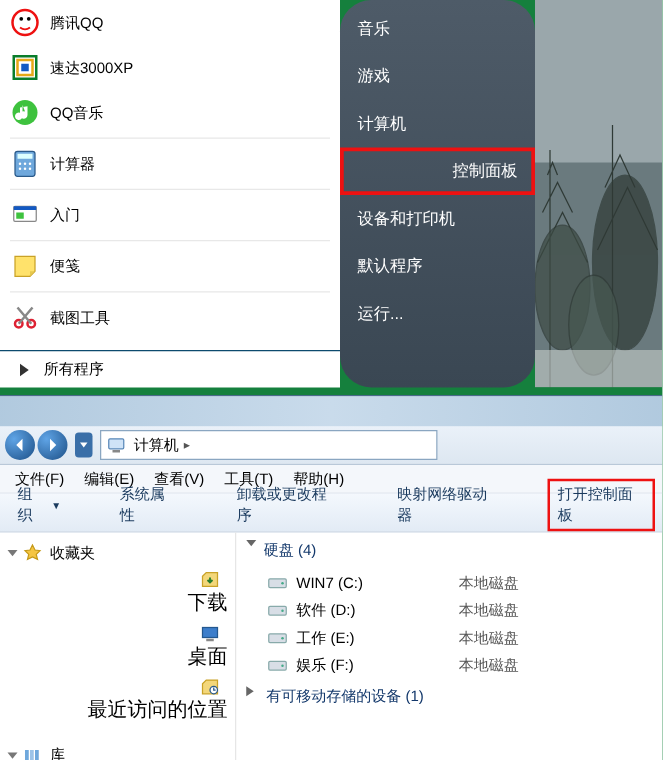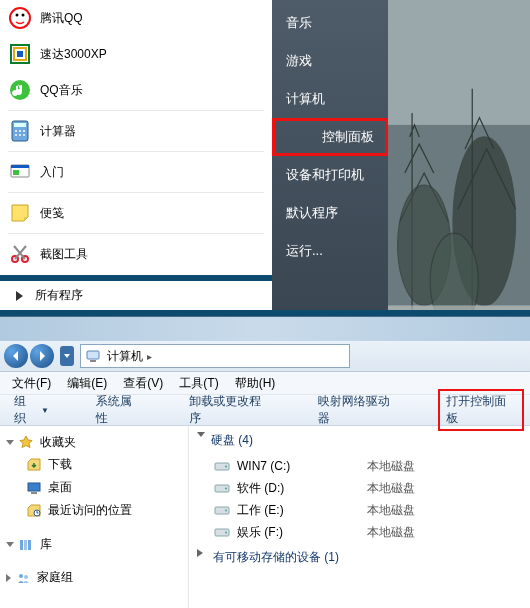--- a/index.html
+++ b/index.html
@@ -1,58 +1,58 @@
 <!DOCTYPE html>
 <html><head>
 <meta charset="utf-8">
 <style>
 html,body{margin:0;padding:0;font-family:"Microsoft YaHei","Segoe UI",sans-serif;font-size:12px;background:#fff;color:#000;}
-.container{width:530px;height:608px;position:relative;overflow:hidden;background:#0c4a6e;}
+.container{width:530px;height:608px;position:relative;overflow:hidden;background:#15803d;}
 
 
 .start-menu{position:absolute;top:0;left:0;width:530px;height:310px;display:flex;}
 .start-left{width:272px;background:#fff;display:flex;flex-direction:column;}
-.start-right{width:116px;background:#44525f;background:linear-gradient(180deg,#4e5b68 0%,#3a4753 100%);color:#fff;padding:4px 0;}
+.start-right{width:156px;background:#44525f;background:linear-gradient(180deg,#4e5b68 0%,#3a4753 100%);color:#fff;padding:4px 0;border-radius:25px;}
 .desktop-bg{flex:1;position:relative;overflow:hidden;}
 .desktop-bg svg{width:100%;height:100%;}
 .prog-item{display:flex;align-items:center;padding:4px 8px;height:28px;}
 .prog-item .ico{width:24px;height:24px;margin-right:8px;display:flex;align-items:center;justify-content:center;}
 .prog-item .lbl{font-size:12px;}
 .sep{height:1px;background:#e8e8e8;margin:2px 8px;}
-.all-progs{display:flex;align-items:center;padding:6px 10px;border-top:6px solid #0c4a6e;margin-top:auto;}
+.all-progs{display:flex;align-items:center;padding:6px 10px;border-top:1px solid #0c4a6e;margin-top:auto;}
 .all-progs .arrow{width:0;height:0;border-top:5px solid transparent;border-bottom:5px solid transparent;border-left:7px solid #333;margin-right:12px;margin-left:6px;}
 .right-item{padding:10px 14px;font-size:13px;color:#fff;}
 .right-item.highlight{outline:3px solid #e11;outline-offset:-3px;text-align:right;}
 
 
 .explorer{position:absolute;top:316px;left:0;width:530px;height:292px;background:#fff;border-top:1px solid #4a6a8a;}
 .titlebar-bg{height:24px;background:linear-gradient(90deg,#7da6c9,#a5c3de,#7da6c9);opacity:.6;}
 .addrbar{height:30px;background:#e7eef6;background:linear-gradient(180deg,#eaf1f9,#dde7f1);display:flex;align-items:center;padding:0 4px;border-bottom:1px solid #b9c8d8;}
 .nav-btns{display:flex;gap:2px;margin-right:6px;}
 .nav-btn{width:24px;height:24px;border-radius:50%;background:radial-gradient(circle at 30% 30%,#5fa4e6,#1c4f86);display:flex;align-items:center;justify-content:center;}
 .nav-btn svg{width:12px;height:12px;fill:#fff;}
 .pill{width:14px;height:20px;background:#3a6fa8;border-radius:3px;margin-right:6px;display:flex;align-items:center;justify-content:center;}
 .pill svg{width:8px;height:8px;fill:#fff;}
 .addr-box{flex:1;max-width:260px;height:22px;background:#fff;border:1px solid #8aa6c1;display:flex;align-items:center;padding:0 4px;font-size:12px;}
 .addr-box .win-ico{width:16px;height:16px;margin-right:6px;}
 .addr-box .crumb-arrow{margin:0 4px;font-size:10px;color:#555;}
 .menubar{height:22px;background:#f4f7fb;display:flex;align-items:center;border-bottom:1px solid #e0e6ee;padding:0 4px;}
 .menu-item{padding:2px 8px;font-size:12px;}
-.toolbar{height:30px;background:linear-gradient(180deg,#f4f8fd,#e2ebf5);display:flex;align-items:center;border-bottom:1px solid #cad6e4;padding:0 6px;gap:31px;}
+.toolbar{height:30px;background:linear-gradient(180deg,#f4f8fd,#e2ebf5);display:flex;align-items:flex-end;border-bottom:1px solid #cad6e4;padding:0 6px;gap:31px;}
 .tool-btn{padding:4px 8px;font-size:12px;color:#1a3a5e;display:flex;align-items:center;}
 .tool-btn .dd{margin-left:4px;font-size:8px;}
 .tool-btn.boxed{border:2px solid #e11;padding:2px 6px;}
 .explorer-body{display:flex;height:186px;}
 .nav-pane{width:180px;border-right:1px solid #e6e6e6;padding:6px 4px;overflow:hidden;}
 .nav-group{margin-bottom:12px;}
 .nav-head{display:flex;align-items:center;padding:2px 2px;font-size:12px;}
 .nav-head .tri{width:0;height:0;border-left:4px solid transparent;border-right:4px solid transparent;border-top:5px solid #777;margin-right:4px;}
 .nav-head .tri.closed{border-top:none;border-left:5px solid #777;border-right:none;border-top:4px solid transparent;border-bottom:4px solid transparent;}
 .nav-head .ico{width:16px;height:16px;margin-right:6px;}
-.nav-child{display:flex;align-items:flex-end;padding:3px 2px 3px 22px;font-size:12px;}
+.nav-child{display:flex;align-items:flex-end;padding:3px 2px 3px 22px;font-size:16px;flex-direction:column;}
 .nav-child .ico{width:16px;height:16px;margin-right:6px;}
 .content{flex:1;padding:0 4px;}
 .col-headers{display:flex;height:22px;align-items:center;border-bottom:1px solid #e6e6e6;font-size:12px;color:#335;}
 .col-headers .col{padding:0 12px;}
 .col-headers .col:first-child{flex:0 0 150px;}
 .col-headers .col:nth-child(2){flex:0 0 140px;}
 .group-row{display:flex;padding:6px 4px;font-size:12px;color:#13386b;}
 .group-row .tri{width:0;height:0;border-left:4px solid transparent;border-right:4px solid transparent;border-top:5px solid #666;margin-right:6px;}
 .group-row .tri.closed{border-top:none;border-bottom:none;border-left:6px solid #666;border-top:4px solid transparent;border-bottom:4px solid transparent;}
 .drive-row{display:flex;align-items:center;padding:2px 4px 2px 20px;font-size:12px;}

